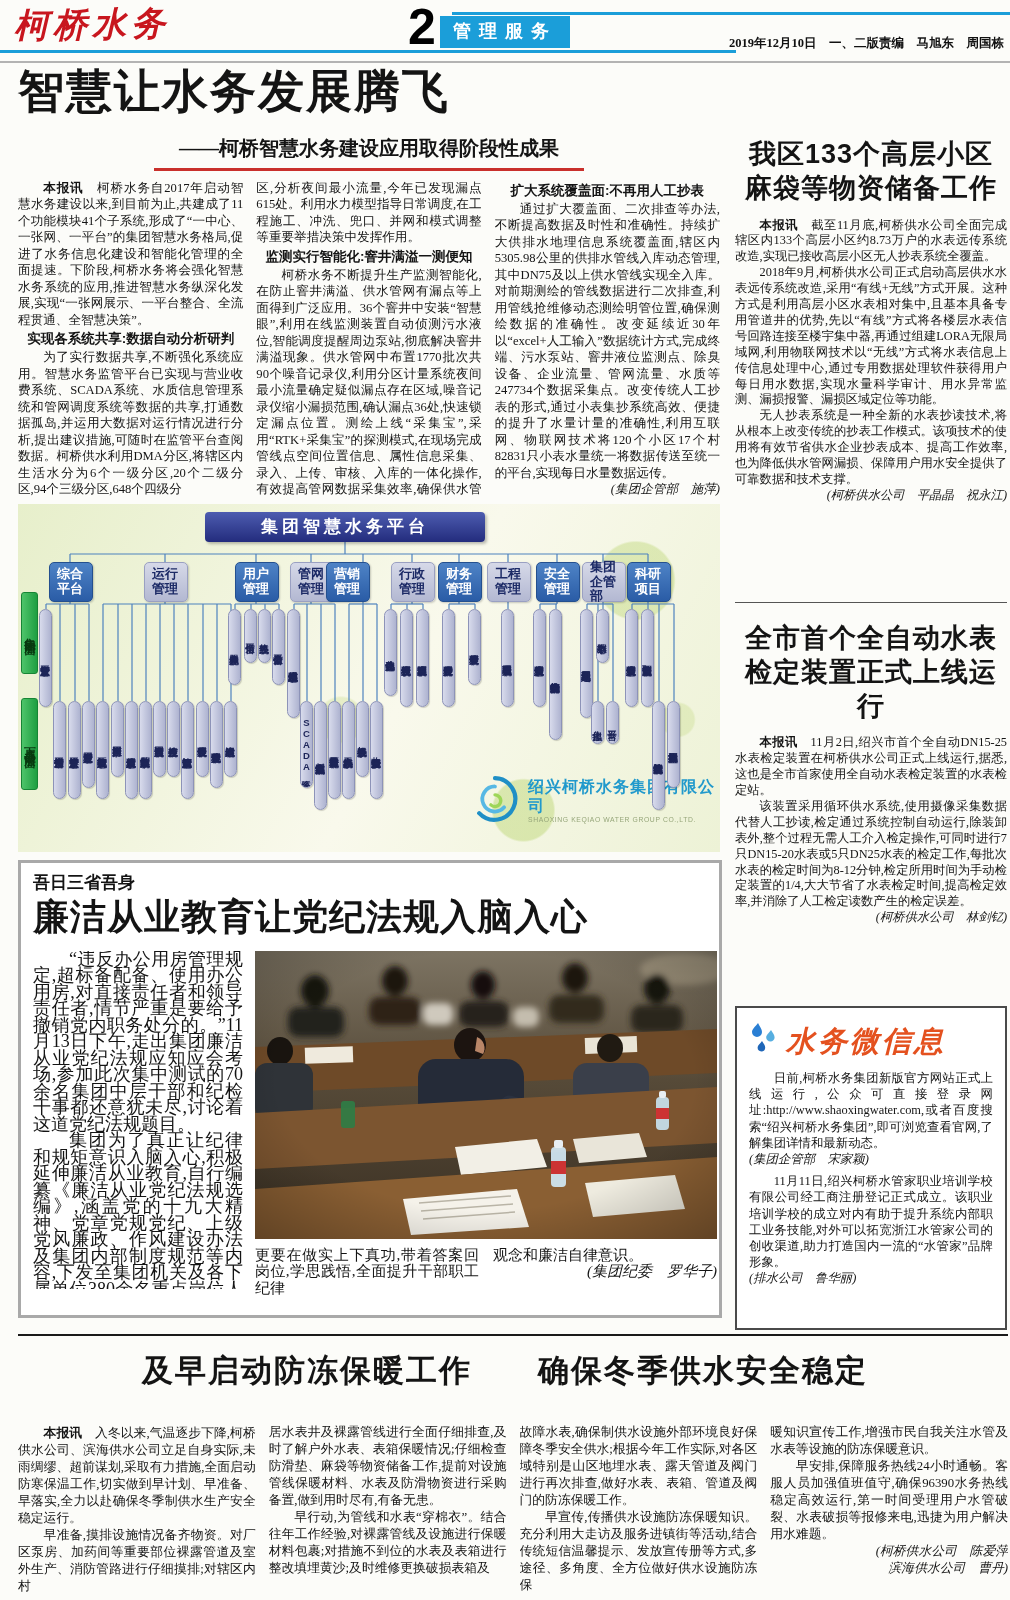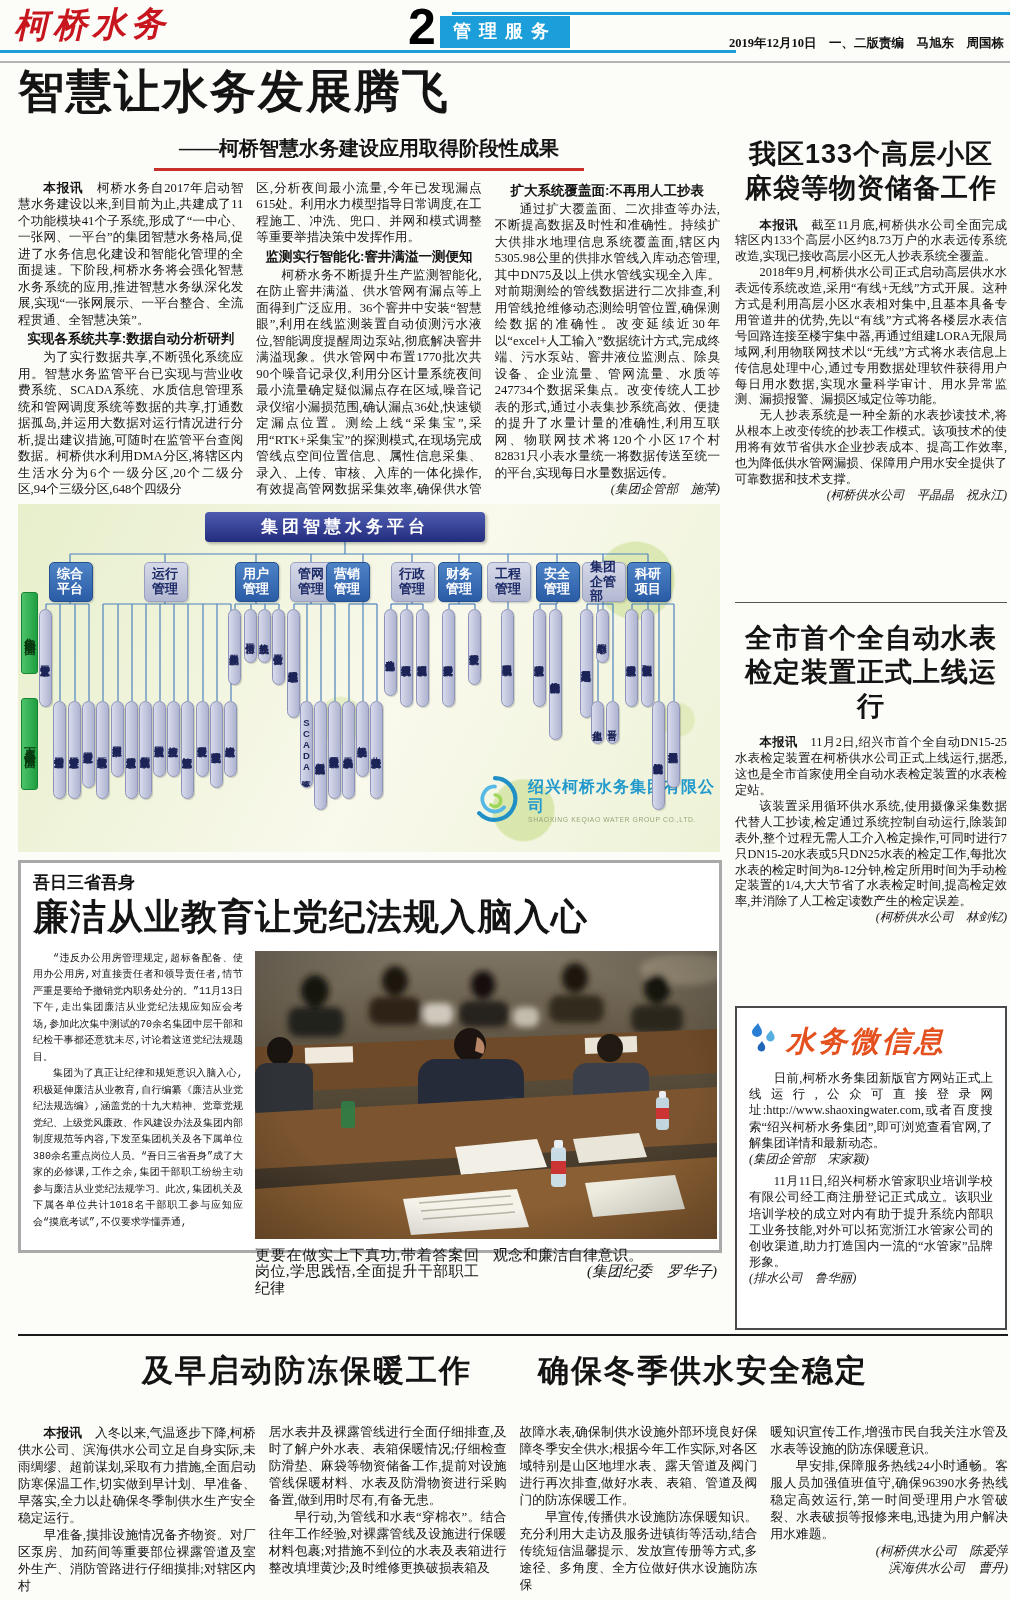--- a/index.html
+++ b/index.html
@@ -56,26 +56,26 @@
   .dg-mark{position:absolute;left:452px;top:270px;display:flex;align-items:center;gap:8px;z-index:0;}
   .dg-mark-cn{font:700 16px/1.2 "Liberation Sans",sans-serif;color:#2199cc;letter-spacing:1px;}
   .dg-mark-en{font:400 6.8px/1.4 "Liberation Sans",sans-serif;color:#96a67a;letter-spacing:.6px;}
   #diagram svg.wires{position:absolute;left:0;top:0;z-index:0;}
   
   .ra{left:735px;width:272px;}
   .ra-headline{text-align:center;font:700 27px/1.25 "Liberation Sans","DejaVu Sans",sans-serif;letter-spacing:1px;}
   .rb{margin-top:12px;font-size:12.3px;line-height:15.9px;text-align:justify;}
   .ra-divider{left:735px;top:602px;width:272px;height:1px;background:#555;}
   
-  #ethics{left:18px;top:860px;width:704px;height:393px;border:3px solid #a9a9a9;box-sizing:border-box;
+  #ethics{left:18px;top:860px;width:704px;height:458px;border:3px solid #a9a9a9;box-sizing:border-box;
           background:#fff;padding:10px 12px;}
   .ethics-kicker{font:700 17px/1.2 "Liberation Serif",serif;}
   .ethics-headline{font:900 36px/1.12 "Liberation Sans","DejaVu Sans",sans-serif;letter-spacing:1px;margin-top:4px;}
   .ethics-row{display:flex;gap:12px;margin-top:13px;}
-  .ethics-col{width:210px;flex:none;height:338px;overflow:hidden;font-size:10px;line-height:16.5px;text-align:justify;font-family:Liberation Mono, monospace;}
+  .ethics-col{width:210px;flex:none;height:338px;overflow:hidden;font-size:18px;line-height:16.5px;text-align:justify;}
   .ethics-right{flex:1;}
   .photo{width:462px;height:288px;display:block;background:#3c362c;}
   .cap-row{display:flex;gap:14px;margin-top:8px;font-size:15px;line-height:16.4px;}
   .cap-col{flex:1;text-align:justify;overflow:hidden;}
   
   #wechat{left:735px;top:1006px;width:272px;height:324px;border:2px solid #4a4a4a;box-sizing:border-box;
           padding:12px 12px;background:#fff;}
   .wx-title-row{display:flex;align-items:center;gap:7px;margin:2px 0 10px;}
   .wx-title{font:900 29px/1 "DejaVu Serif",serif;font-style:italic;color:#e4511f;letter-spacing:3px;}
   .wx-p{font-size:12.4px;line-height:16.2px;text-align:justify;text-indent:2em;margin:0;}

